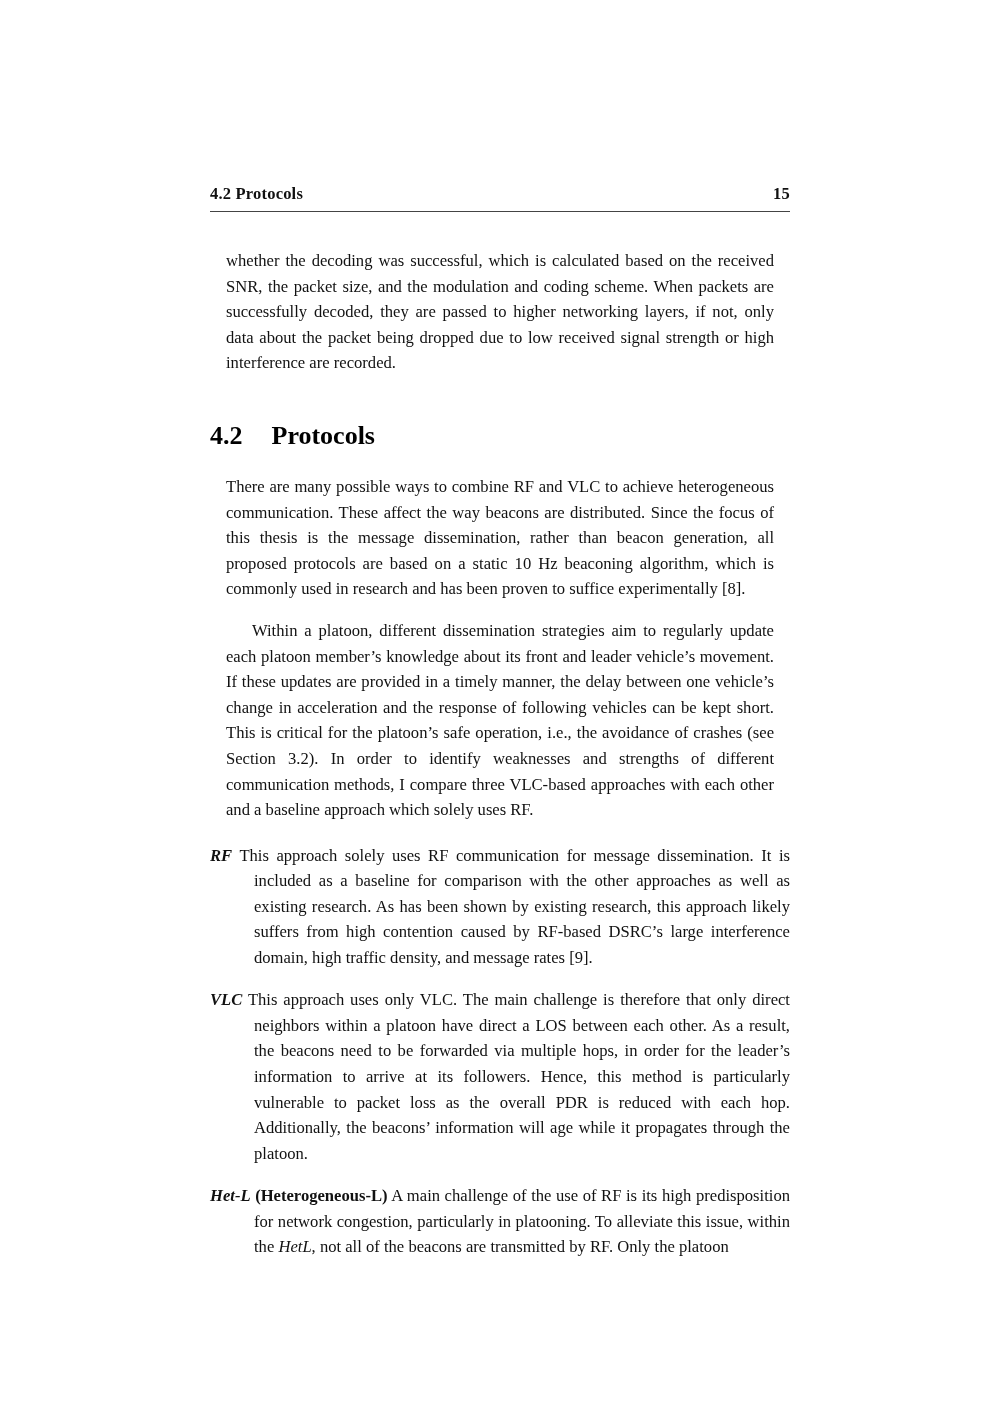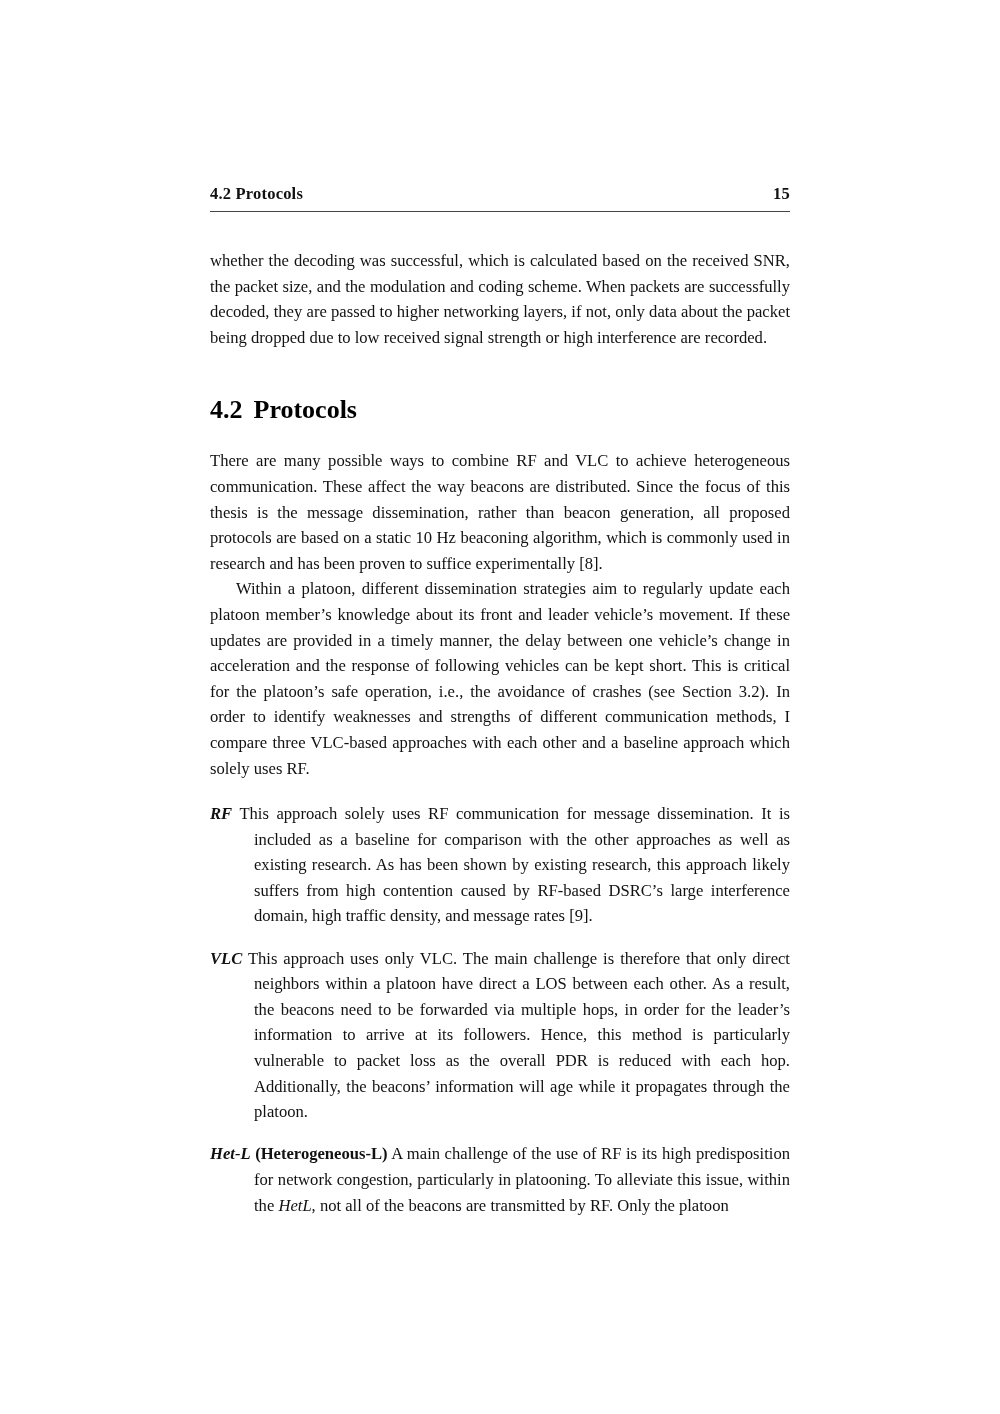--- a/index.html
+++ b/index.html
@@ -41,40 +41,40 @@
     border-bottom: 1px solid #444444;
   }
   .running-header .left { letter-spacing: 0.2px; }
   .running-header .right { letter-spacing: 0.2px; margin-top: 20px; }
 
   
   .bodytext {
     font-size: 16.6px;
     line-height: 25.6px;
     text-align: justify;
-    margin: 0;
+    margin: 16px;
   }
   .intro {
     margin-top: 36px;
   }
   .indent {
     text-indent: 26px;
   }
 
   
   .section-heading {
     margin-top: 45px;
     margin-bottom: 23px;
     font-size: 26px;
     font-weight: bold;
     color: #000000;
   }
   .section-heading .sec-number {
     display: inline-block;
-    margin-right: 11px;
+    margin-right: 29px;
   }
 
   
   .approach {
     margin-top: 14px;
     padding-left: 44px;
     text-indent: -44px;
     font-size: 16.6px;
     line-height: 25.6px;
     text-align: justify;

